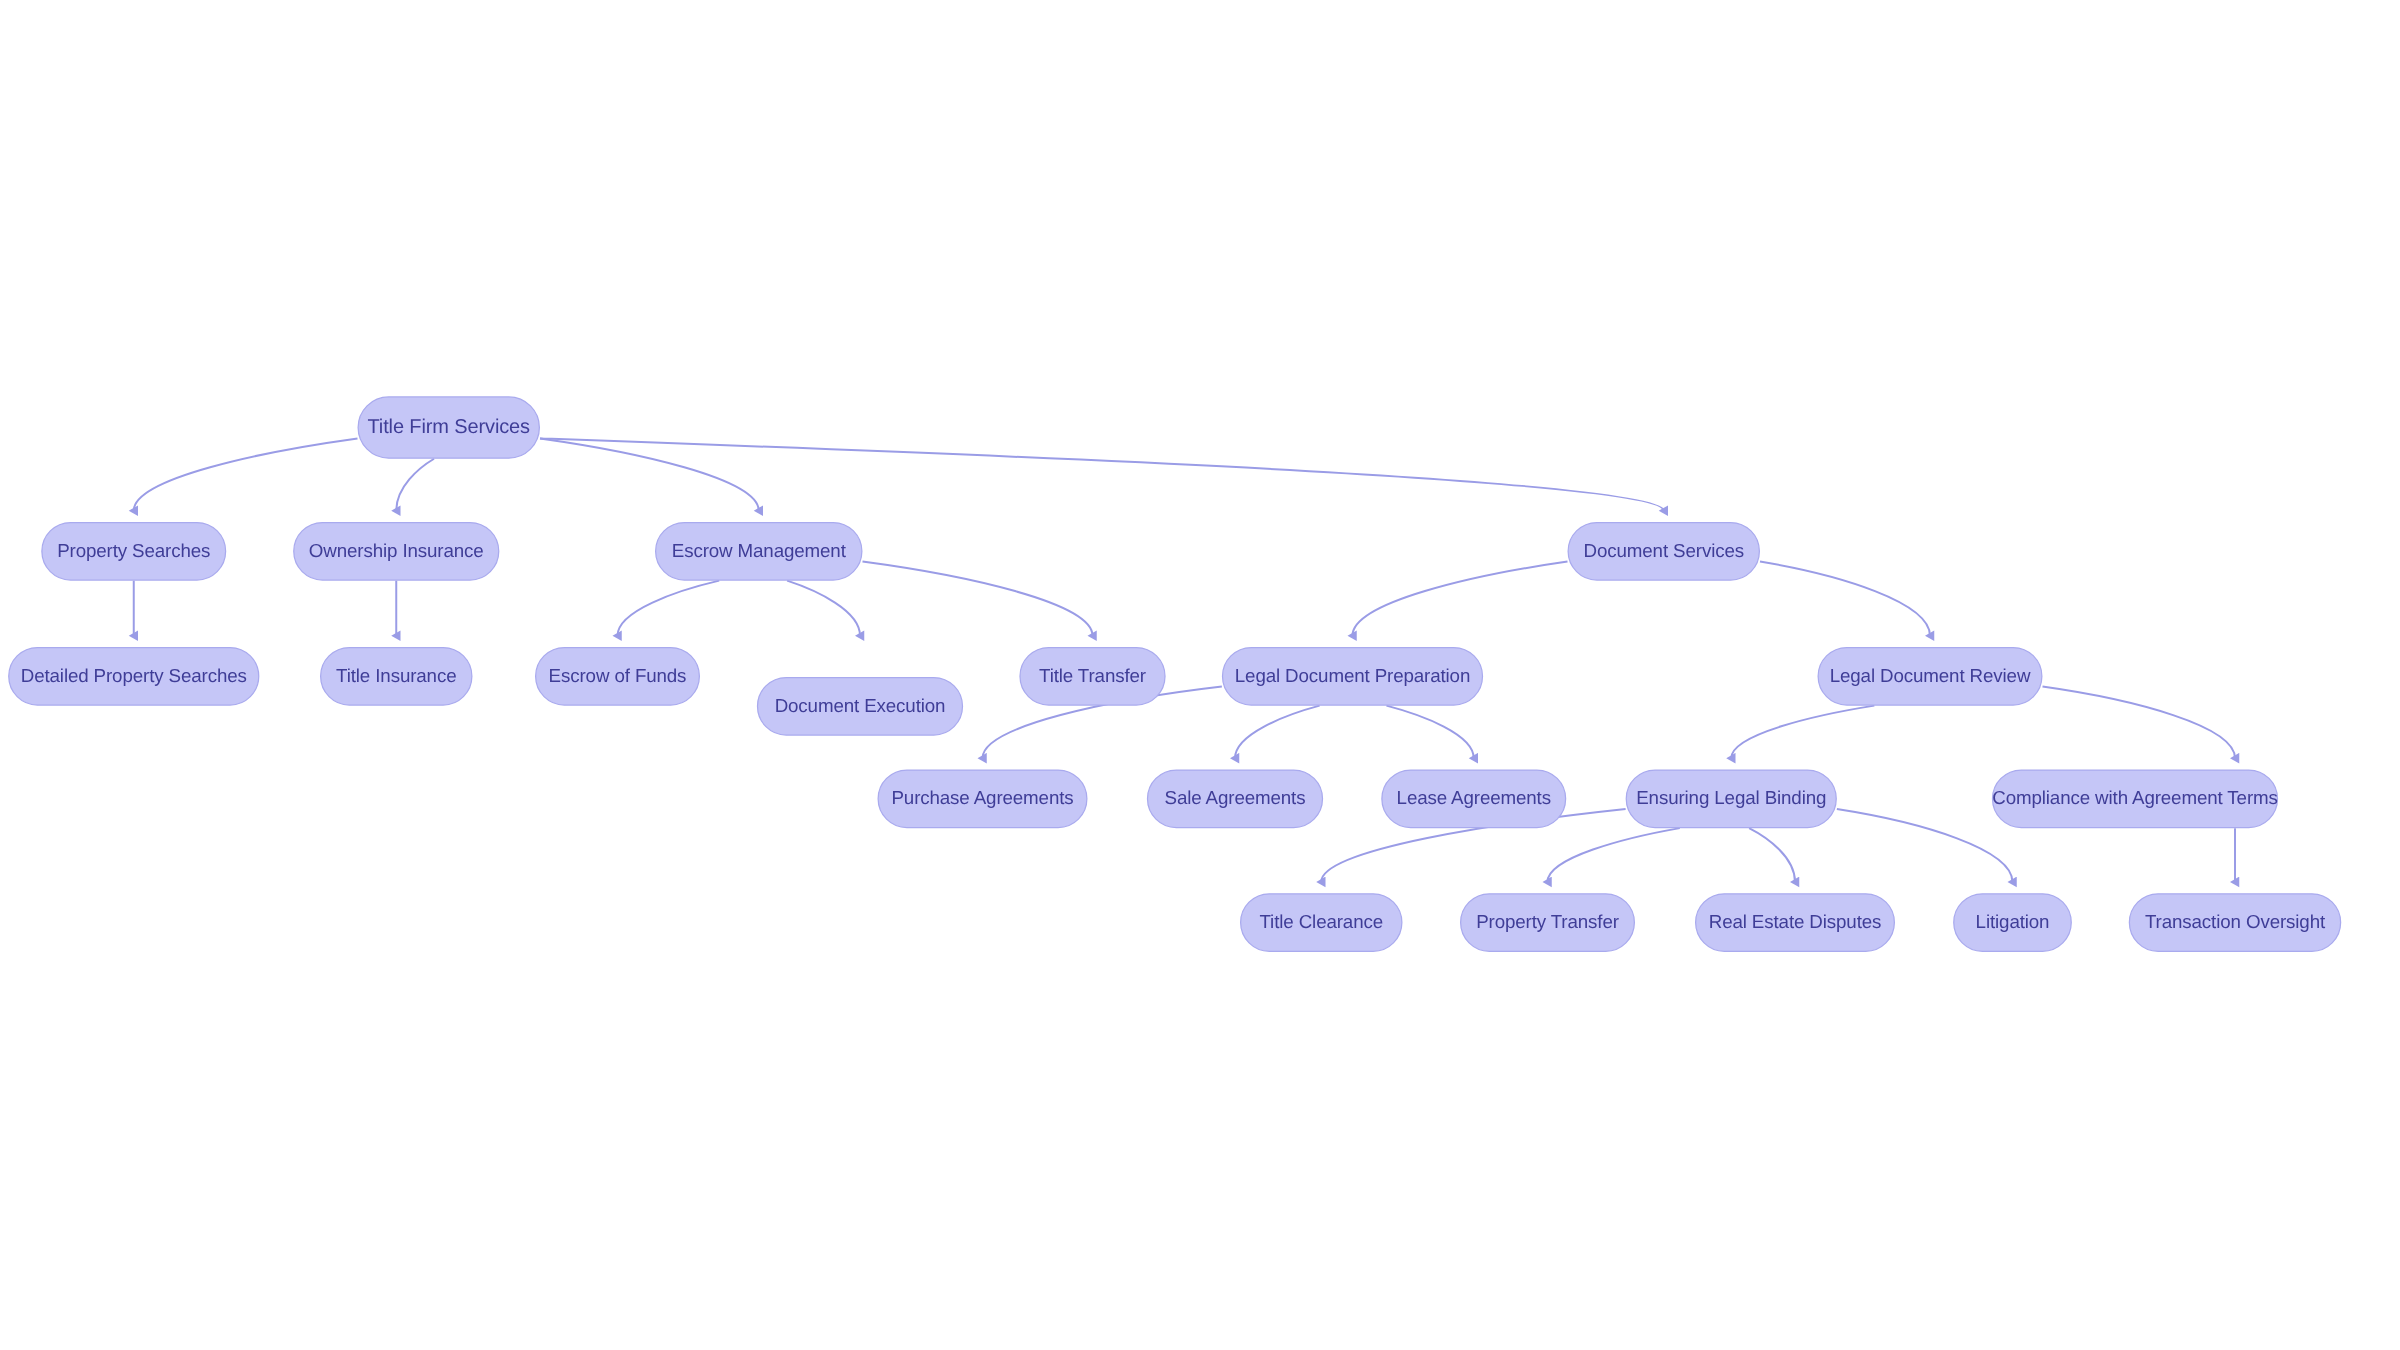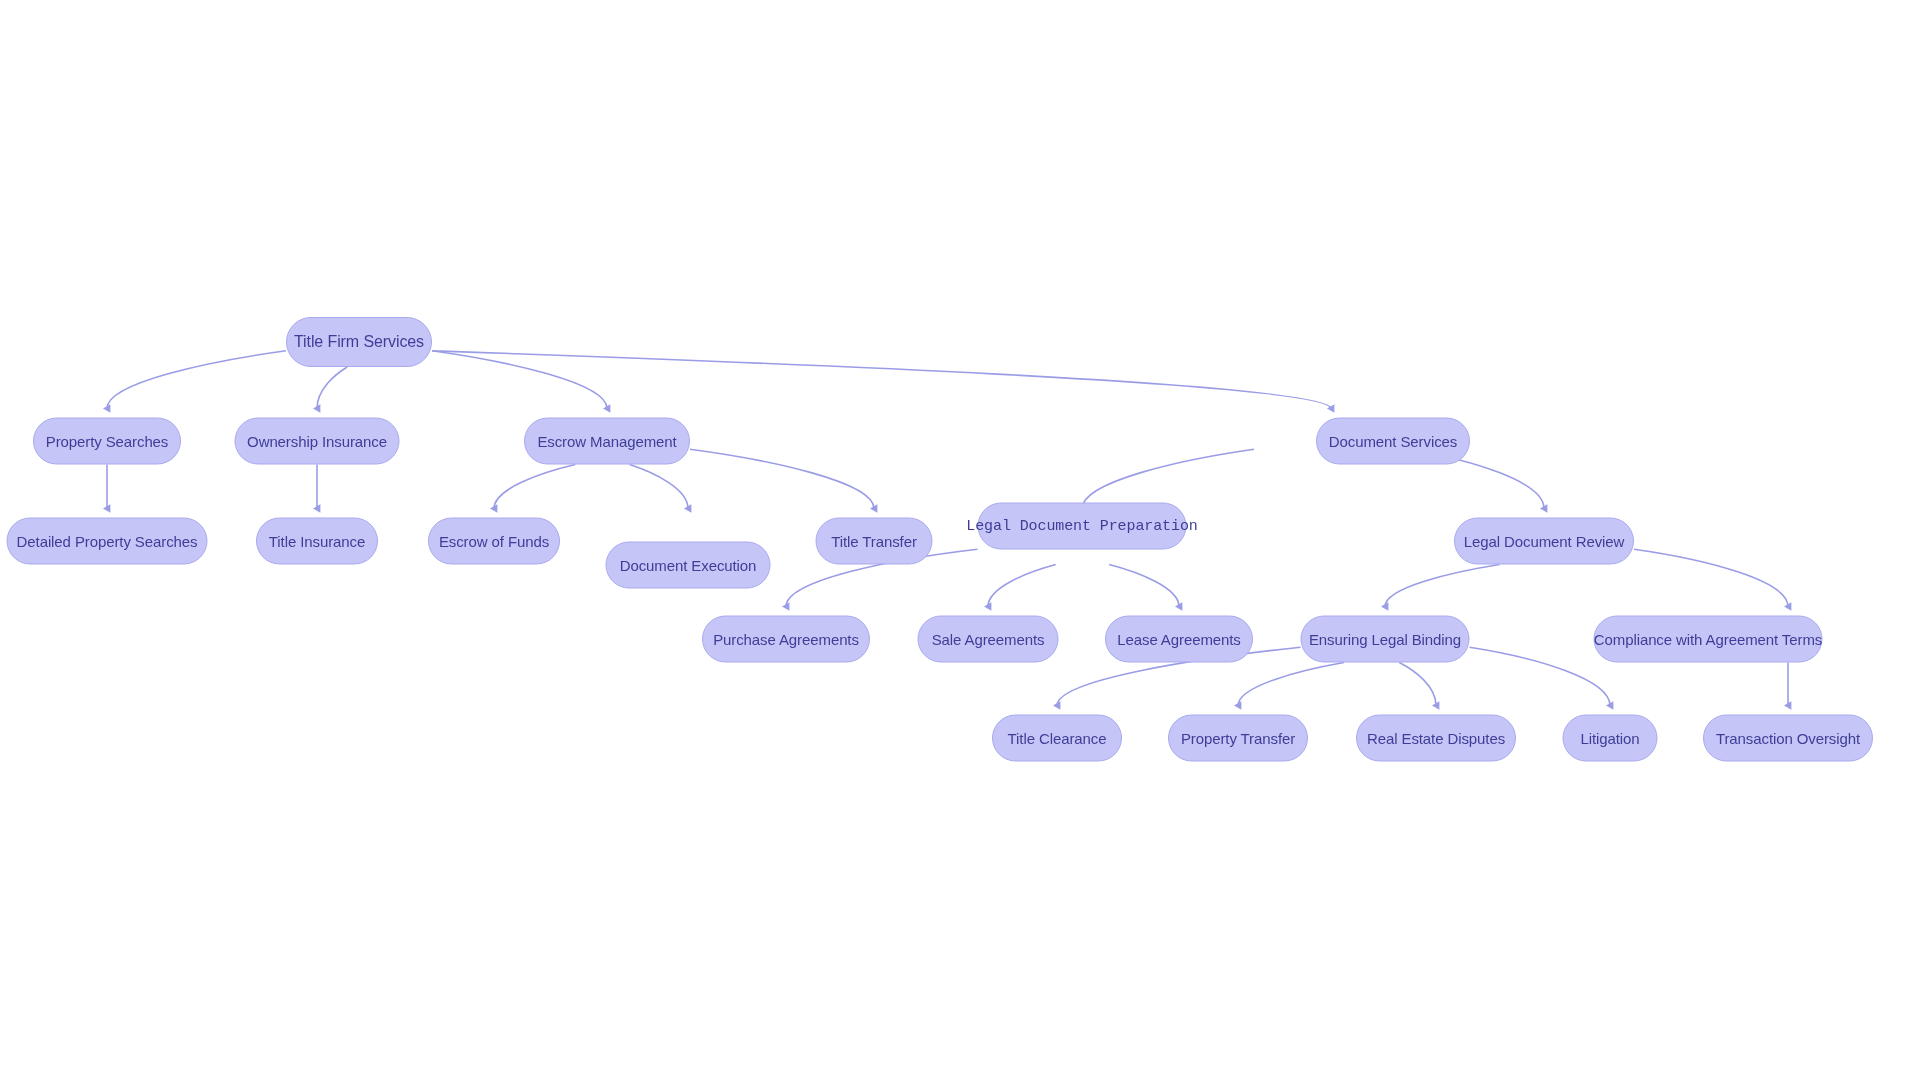--- a/index.html
+++ b/index.html
@@ -91,39 +91,39 @@
       </div>
       <div class="node" style="left: 107px; top: 441px; width: 148px;">
         <span>Property Searches</span>
       </div>
       <div class="node" style="left: 317px; top: 441px; width: 165px;">
         <span>Ownership Insurance</span>
       </div>
       <div class="node" style="left: 607px; top: 441px; width: 166px;">
         <span>Escrow Management</span>
       </div>
-      <div class="node" style="left: 1393px; top: 441px; width: 154px;">
+      <div class="node" style="left: 1331px; top: 441px; width: 154px;">
         <span>Document Services</span>
       </div>
       <div class="node" style="left: 107px; top: 541px; width: 201px;">
         <span>Detailed Property Searches</span>
       </div>
       <div class="node" style="left: 317px; top: 541px; width: 122px;">
         <span>Title Insurance</span>
       </div>
       <div class="node" style="left: 494px; top: 541px; width: 132px;">
         <span>Escrow of Funds</span>
       </div>
       <div class="node" style="left: 688px; top: 565px; width: 165px;">
         <span>Document Execution</span>
       </div>
       <div class="node" style="left: 874px; top: 541px; width: 117px;">
         <span>Title Transfer</span>
       </div>
-      <div class="node" style="left: 1082px; top: 526px; width: 209px; font-family: Liberation Mono, monospace;">
+      <div class="node" style="left: 1082px; top: 541px; width: 209px;">
         <span>Legal Document Preparation</span>
       </div>
       <div class="node" style="left: 1544px; top: 541px; width: 180px; align-items: center;">
         <span>Legal Document Review</span>
       </div>
       <div class="node" style="left: 786px; top: 639px; width: 168px;">
         <span>Purchase Agreements</span>
       </div>
       <div class="node" style="left: 988px; top: 639px; width: 141px;">
         <span>Sale Agreements</span>

